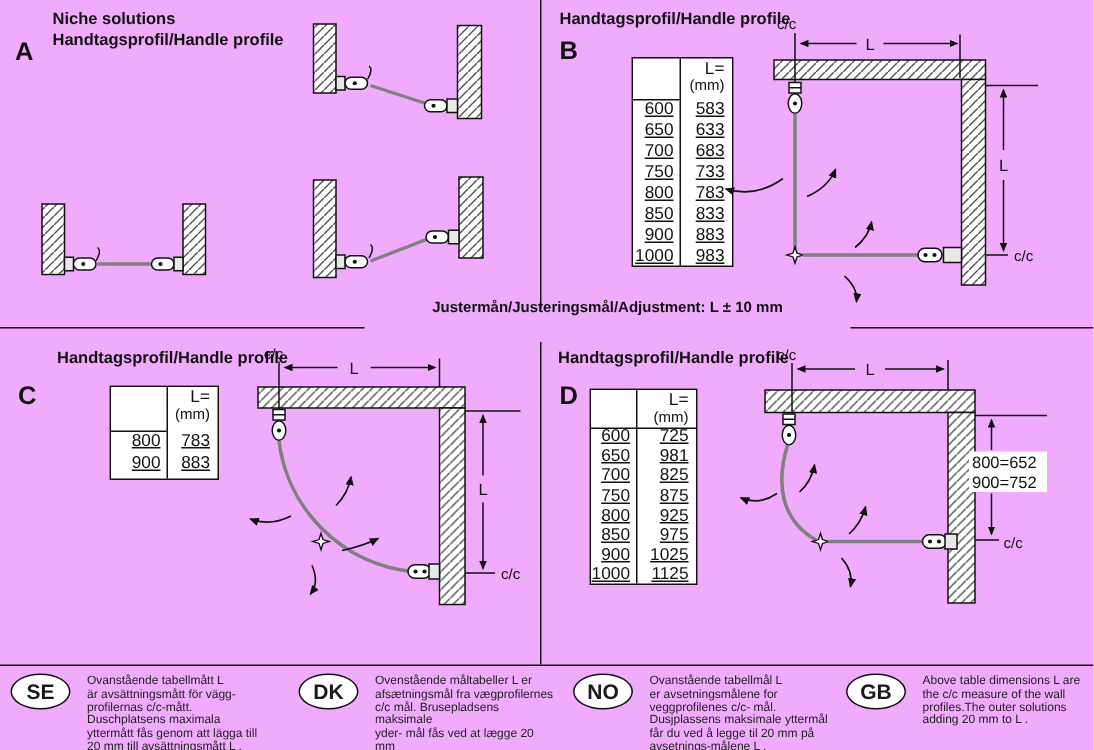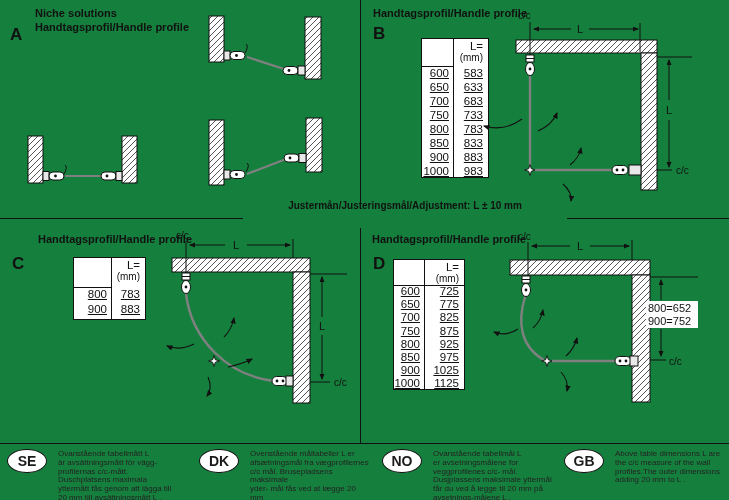--- a/index.html
+++ b/index.html
@@ -1,16 +1,16 @@
 <!DOCTYPE html>
 <html><head>
 <meta charset="utf-8">
 <style>
   html,body{margin:0;padding:0;background:#e8e8e8;}
-  #page{position:relative;width:729px;height:500px;background:#15803d;overflow:hidden;
+  #page{position:relative;width:729px;height:500px;background:#f0abfc;overflow:hidden;
         font-family:"Liberation Sans",sans-serif;color:#1a1a1a;}
   .abs{position:absolute;}
   .heading{font-size:11px;font-weight:bold;line-height:14px;color:#111;}
   .letter{font-size:17px;font-weight:bold;color:#111;}
   .vline,.hline{background:#111;}
   .divider-text{font-size:10px;font-weight:bold;text-align:center;color:#111;}
   
   .dim-table{position:absolute;border:1px solid #111;background:#fff;box-sizing:border-box;
              font-size:11.5px;color:#111;}
   .tbl-vline{position:absolute;top:0;bottom:0;left:var(--c1);width:1px;background:#111;}
@@ -286,21 +286,21 @@
     </div>
     <div class="tbl-hline"></div>
     <div class="tbl-vline"></div>
     <div class="tbl-rows">
         <div class="trow">
           <span class="tc tc1">600</span>
           <span class="tc tc2">725</span>
         </div>
         <div class="trow">
           <span class="tc tc1">650</span>
-          <span class="tc tc2">775</span>
+          <span class="tc tc2">981</span>
         </div>
         <div class="trow">
           <span class="tc tc1">700</span>
           <span class="tc tc2">825</span>
         </div>
         <div class="trow">
           <span class="tc tc1">750</span>
           <span class="tc tc2">875</span>
         </div>
         <div class="trow">
@@ -406,18 +406,18 @@
         <div>Dusjplassens maksimale yttermål</div>
         <div>får du ved å legge til 20 mm på</div>
         <div>avsetnings-målene L .</div>
       </div>
   </div>
   <div class="note" style="left:564px;top:449px;width:162px;">
     <div class="oval">GB</div>
     <div class="ntext">
         <div>Above table dimensions L are</div>
         <div>the c/c measure of the wall</div>
-        <div>profiles.The outer dimensions</div>
+        <div>profiles.The outer solutions</div>
         <div>adding 20 mm to L .</div>
       </div>
   </div>
 
 </div>
 
 </body></html>

